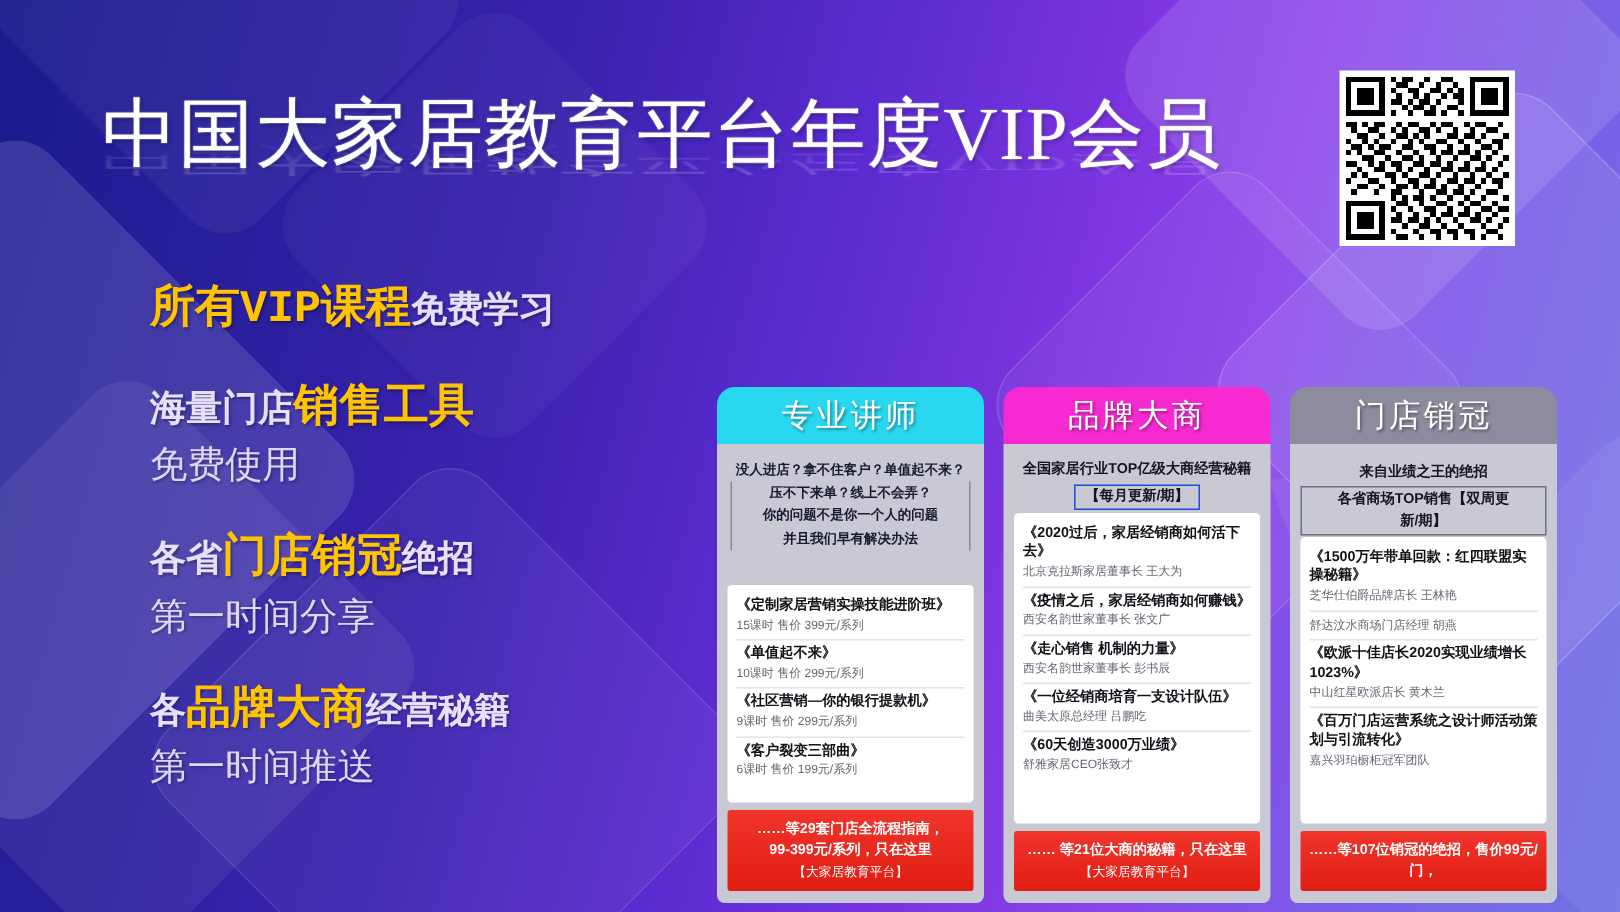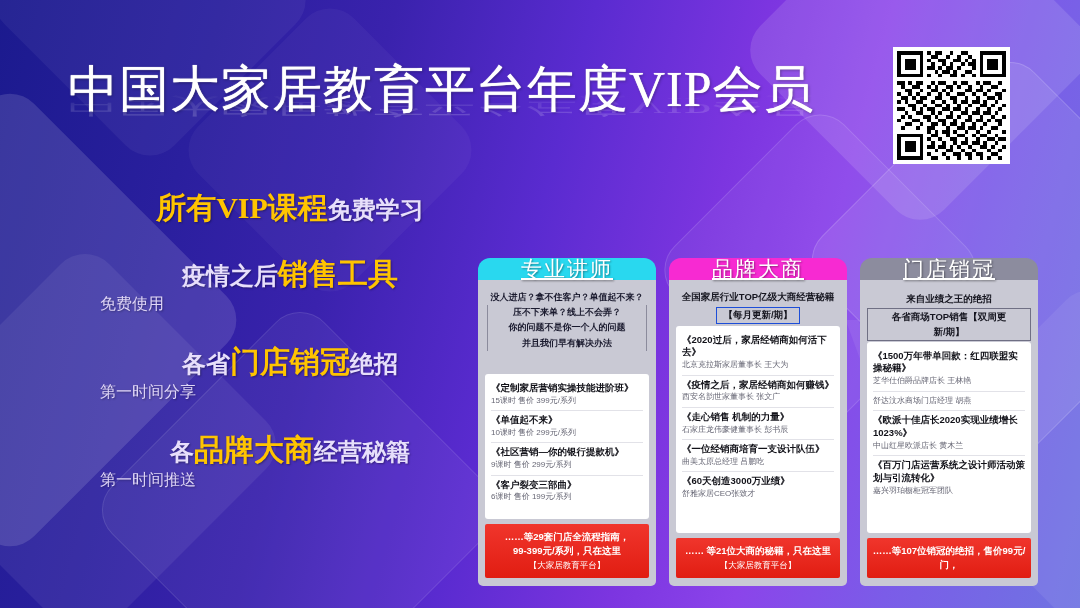--- a/index.html
+++ b/index.html
@@ -87,48 +87,46 @@
     position: absolute; left: 893px; top: 47px;
     width: 117px; height: 117px;
     background: #fff; padding: 4px;
   }
   .qr-wrap svg { display: block; }
 
   
   .left-block { position: absolute; left: 100px; top: 188px; width: 380px; }
   .bullet { margin-bottom: 26px; }
   .bullet .l1 {
-    font-family: Liberation Serif, serif;
+    font-family: Liberation Mono, monospace;
     white-space: nowrap;
     line-height: 1.32;
-    text-align: center;
   }
   .bullet .l2 {
     font-family: "Liberation Serif", "DejaVu Serif", serif;
     color: #dfd6f6;
-    font-size: 16px;
+    font-size: 25px;
     line-height: 1.4;
     text-shadow: 1px 1px 2px rgba(0,0,0,0.3);
   }
   .hi { color: #ffc400; text-shadow: 1px 1px 2px rgba(0,0,0,0.35); }
   .pl { color: #e7dffb; text-shadow: 1px 1px 2px rgba(0,0,0,0.35); }
   .big { font-size: 30px; font-weight: bold; }
   .mid { font-size: 24px; font-weight: bold; }
 
   
   .cards { position: absolute; left: 478px; top: 258px; display: flex; gap: 13px; }
   .card { width: 178px; }
   .card-head {
-    height: 22px;
+    height: 38px;
     border-radius: 12px 12px 0 0;
     display: flex; align-items: center; justify-content: center;
     font-family: "Liberation Serif", "DejaVu Serif", serif;
     font-size: 21px; color: #ffffff; letter-spacing: 2px;
     text-shadow: 1px 1px 2px rgba(0,0,0,0.4);
-    text-decoration: underline;
   }
   .card-body {
     background: #c9c9d4;
     padding: 7px 7px 8px 7px;
     border-radius: 0 0 5px 5px;
     min-height: 306px;
     display: flex; flex-direction: column;
   }
   .intro {
     color: #1a1a2e;
@@ -433,21 +431,21 @@
   <div class="left-block">
 
     <div class="bullet">
       <div class="l1">
         <span class="hi big">所有VIP课程</span><span class="pl mid">免费学习</span>
       </div>
     </div>
 
     <div class="bullet">
       <div class="l1">
-        <span class="pl mid">疫情之后</span><span class="hi big">销售工具</span>
+        <span class="pl mid">海量门店</span><span class="hi big">销售工具</span>
       </div>
       <div class="l2">免费使用</div>
     </div>
 
     <div class="bullet">
       <div class="l1">
         <span class="pl mid">各省</span><span class="hi big">门店销冠</span><span class="pl mid">绝招</span>
       </div>
       <div class="l2">第一时间分享</div>
     </div>
@@ -508,21 +506,21 @@
           <div class="item">
             <div class="t">《2020过后，家居经销商如何活下去》</div>
             <div class="s">北京克拉斯家居董事长 王大为</div>
           </div>
           <div class="item">
             <div class="t">《疫情之后，家居经销商如何赚钱》</div>
             <div class="s">西安名韵世家董事长 张文广</div>
           </div>
           <div class="item">
             <div class="t">《走心销售 机制的力量》</div>
-            <div class="s">石家庄龙伟豪健董事长 彭书辰</div>
+            <div class="s">西安名韵世家董事长 彭书辰</div>
           </div>
           <div class="item">
             <div class="t">《一位经销商培育一支设计队伍》</div>
             <div class="s">曲美太原总经理 吕鹏吃</div>
           </div>
           <div class="item">
             <div class="t">《60天创造3000万业绩》</div>
             <div class="s">舒雅家居CEO张致才</div>
           </div>
         </div>

